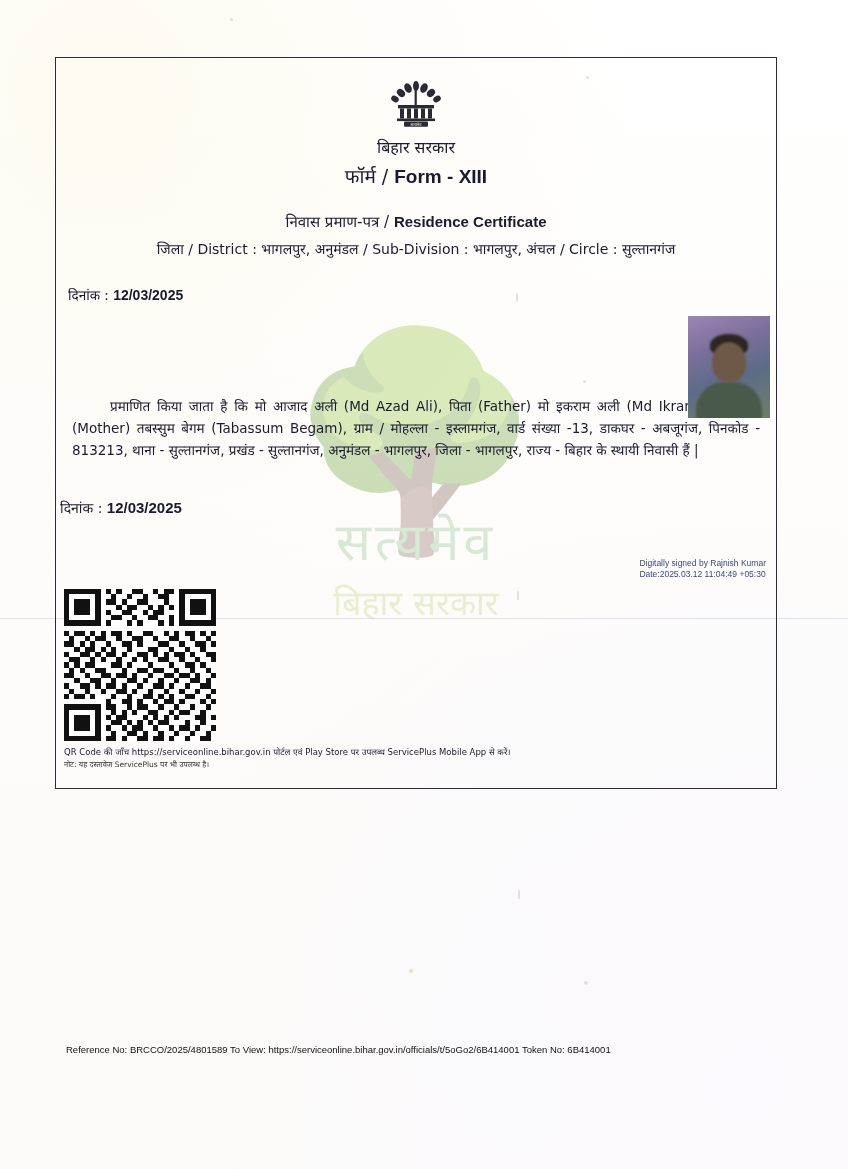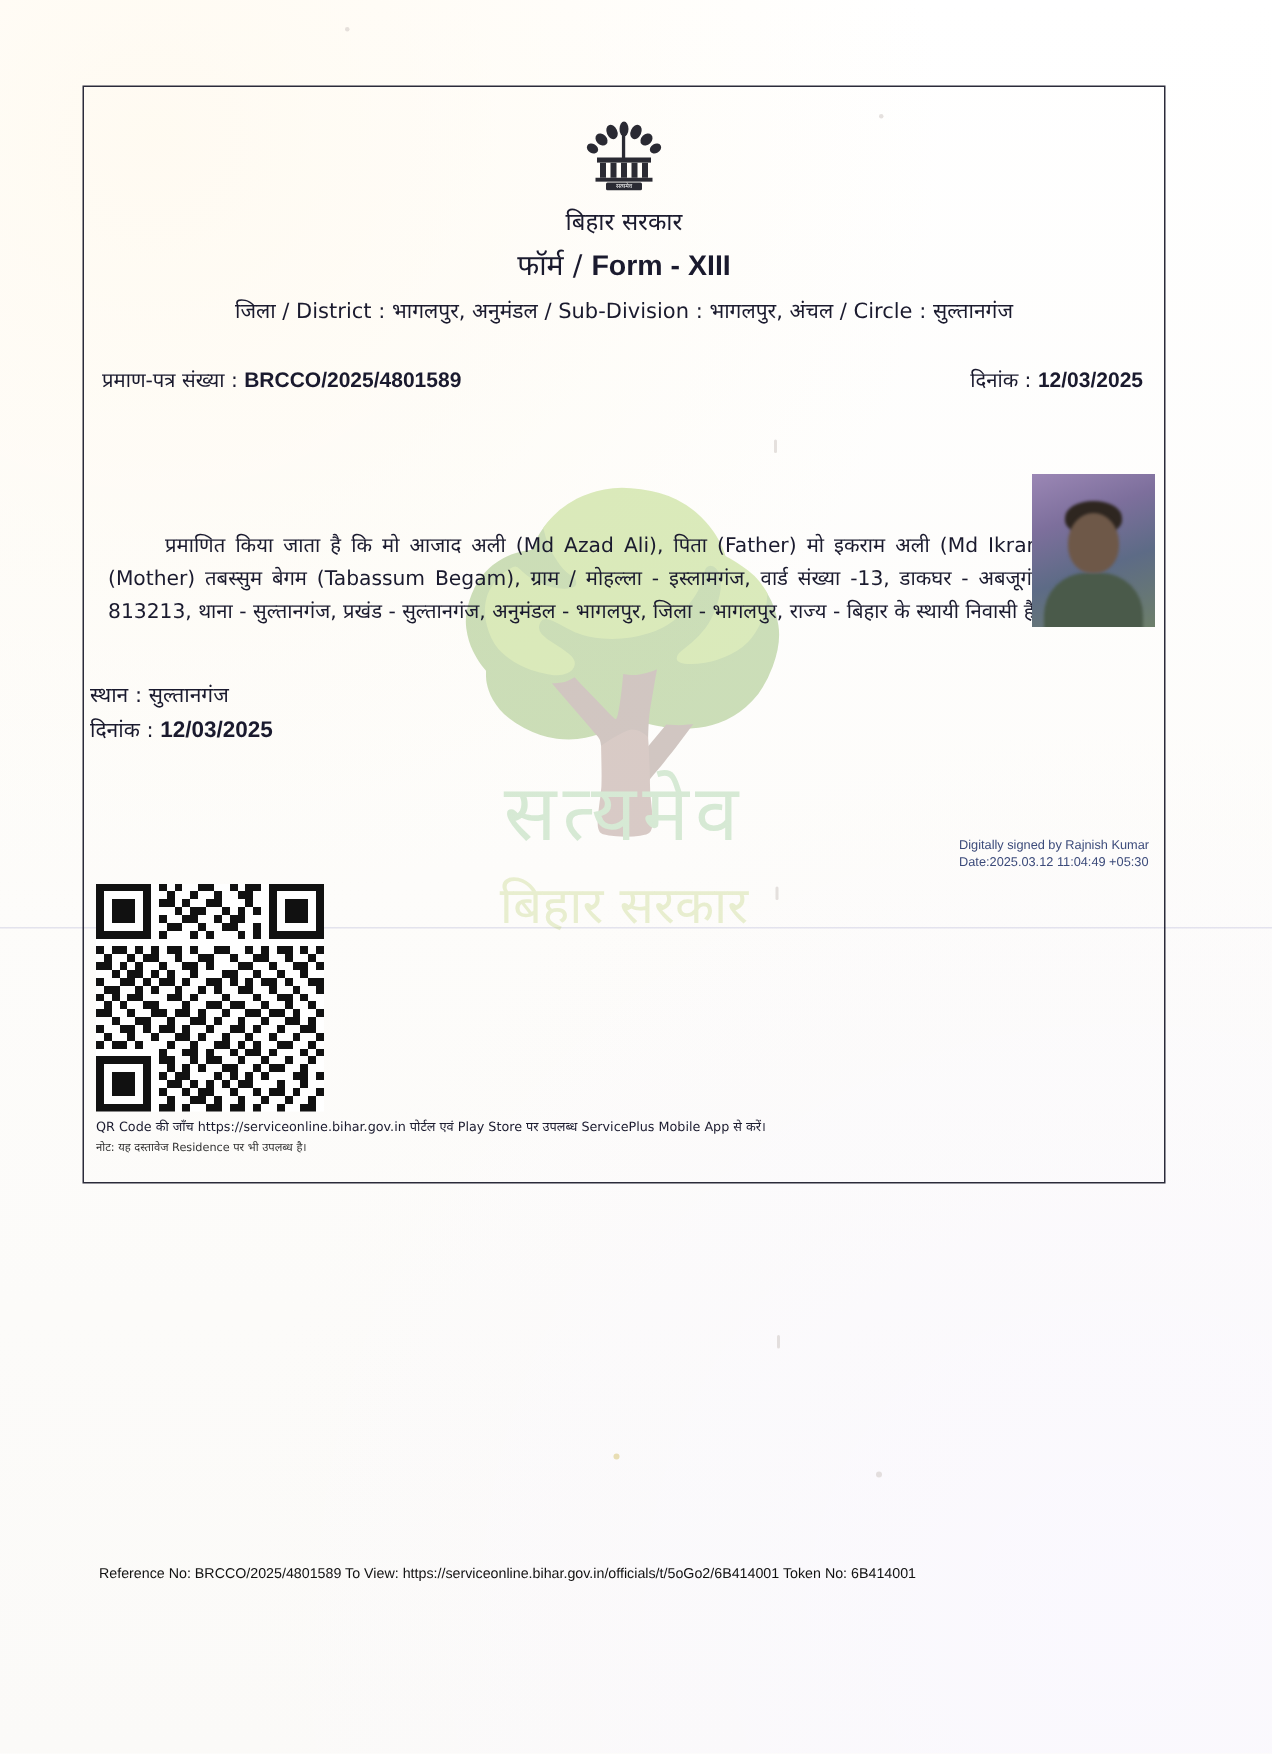--- a/index.html
+++ b/index.html
@@ -306,46 +306,43 @@
       </g>
       <text x="46" y="53.6" font-size="4" fill="#ffffff" text-anchor="middle" font-family="DejaVu Sans, sans-serif">सत्यमेव</text>
     </svg>
   </div>
 
   <div class="hdr-hi">बिहार सरकार</div>
   <div class="hdr-form">
     <span>फॉर्म</span><span> / </span><b>Form - XIII</b>
   </div>
 
+  <div class="hdr-title">
+    <span>निवास प्रमाण-पत्र</span><span> / </span><b>Residence Certificate</b>
+  </div>
 
   <div class="hdr-loc">जिला / District : भागलपुर, अनुमंडल / Sub-Division : भागलपुर, अंचल / Circle : सुल्तानगंज</div>
 
   <div class="meta-row">
-    <div>
-      <span>प्रमाण-पत्र संख्या : </span><b>BRCCO/2025/4801589</b>
-    </div>
     <div>
       <span>दिनांक : </span><b>12/03/2025</b>
     </div>
   </div>
 
   <div class="photo">
     <div class="body"></div>
     <div class="hair"></div>
     <div class="face"></div>
   </div>
 
   <div class="body-para">
     <span>प्रमाणित किया जाता है कि मो आजाद अली (Md Azad Ali), पिता (Father) मो इकराम अली (Md Ikram Ali), माता (Mother) तबस्सुम बेगम (Tabassum Begam), ग्राम / मोहल्ला - इस्लामगंज, वार्ड संख्या -13, डाकघर - अबजूगंज, पिनकोड - 813213, थाना - सुल्तानगंज, प्रखंड - सुल्तानगंज, अनुमंडल - भागलपुर, जिला - भागलपुर, राज्य - बिहार के स्थायी निवासी हैं |</span>
   </div>
 
   <div class="place-block">
-    <div>
-      <span>स्थान : </span><span>सुल्तानगंज</span>
-    </div>
     <div class="dt">
       <span>दिनांक : </span><b>12/03/2025</b>
     </div>
   </div>
 
   <div class="digi">
     <div>Digitally signed by Rajnish Kumar</div>
     <div>Date:2025.03.12 11:04:49 +05:30</div>
   </div>
 
@@ -608,18 +605,18 @@
           <rect x="20" y="28" width="1" height="1"></rect>
         <rect x="23" y="28" width="1" height="1"></rect>
           <rect x="26" y="28" width="2" height="1"></rect>
       </g>
     </svg>
   </div>
 
 
   <div class="foot-note">
     <div>QR Code की जाँच https://serviceonline.bihar.gov.in पोर्टल एवं Play Store पर उपलब्ध ServicePlus Mobile App से करें।</div>
-    <div class="l2">नोट: यह दस्तावेज Residence पर भी उपलब्ध है।</div>
+    <div class="l2">नोट: यह दस्तावेज ServicePlus पर भी उपलब्ध है।</div>
   </div>
 
 </div>
 
 <div class="ref-line">Reference No: BRCCO/2025/4801589 To View: https://serviceonline.bihar.gov.in/officials/t/5oGo2/6B414001 Token No: 6B414001</div>
 
 </body></html>

